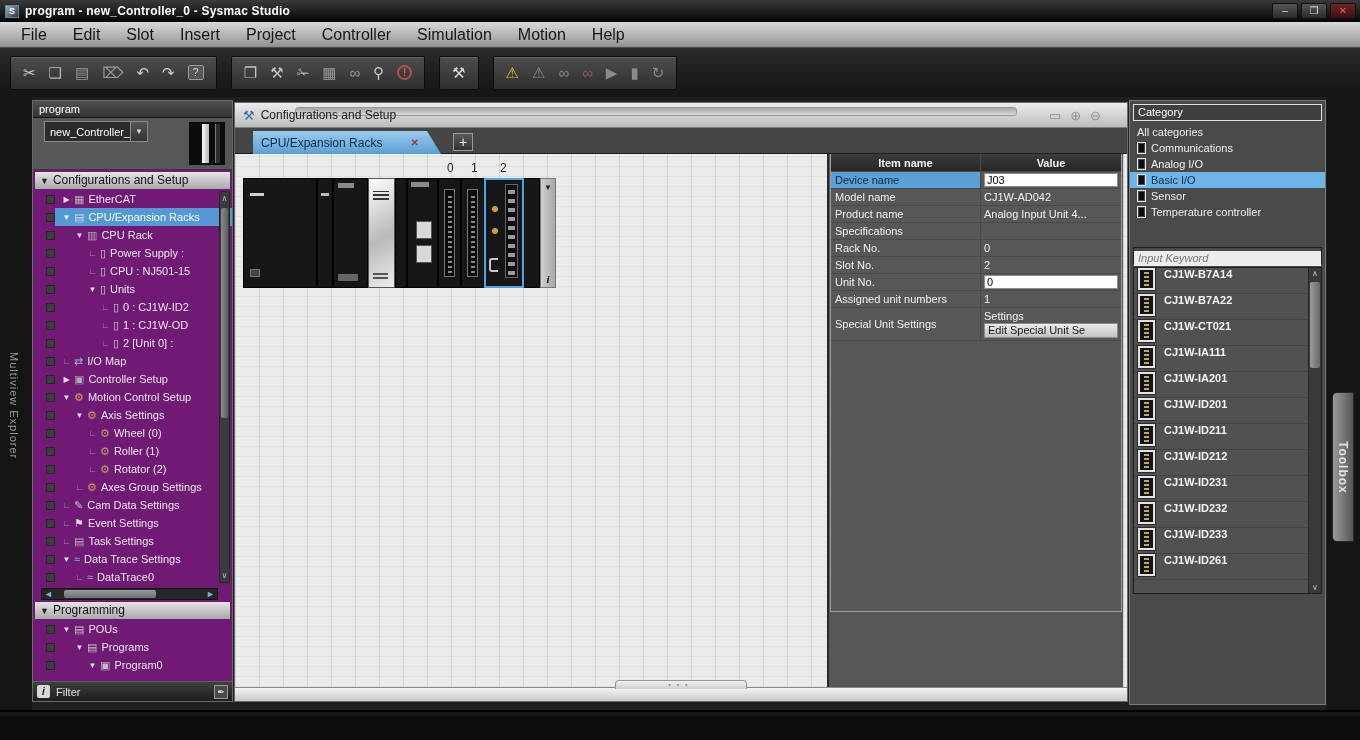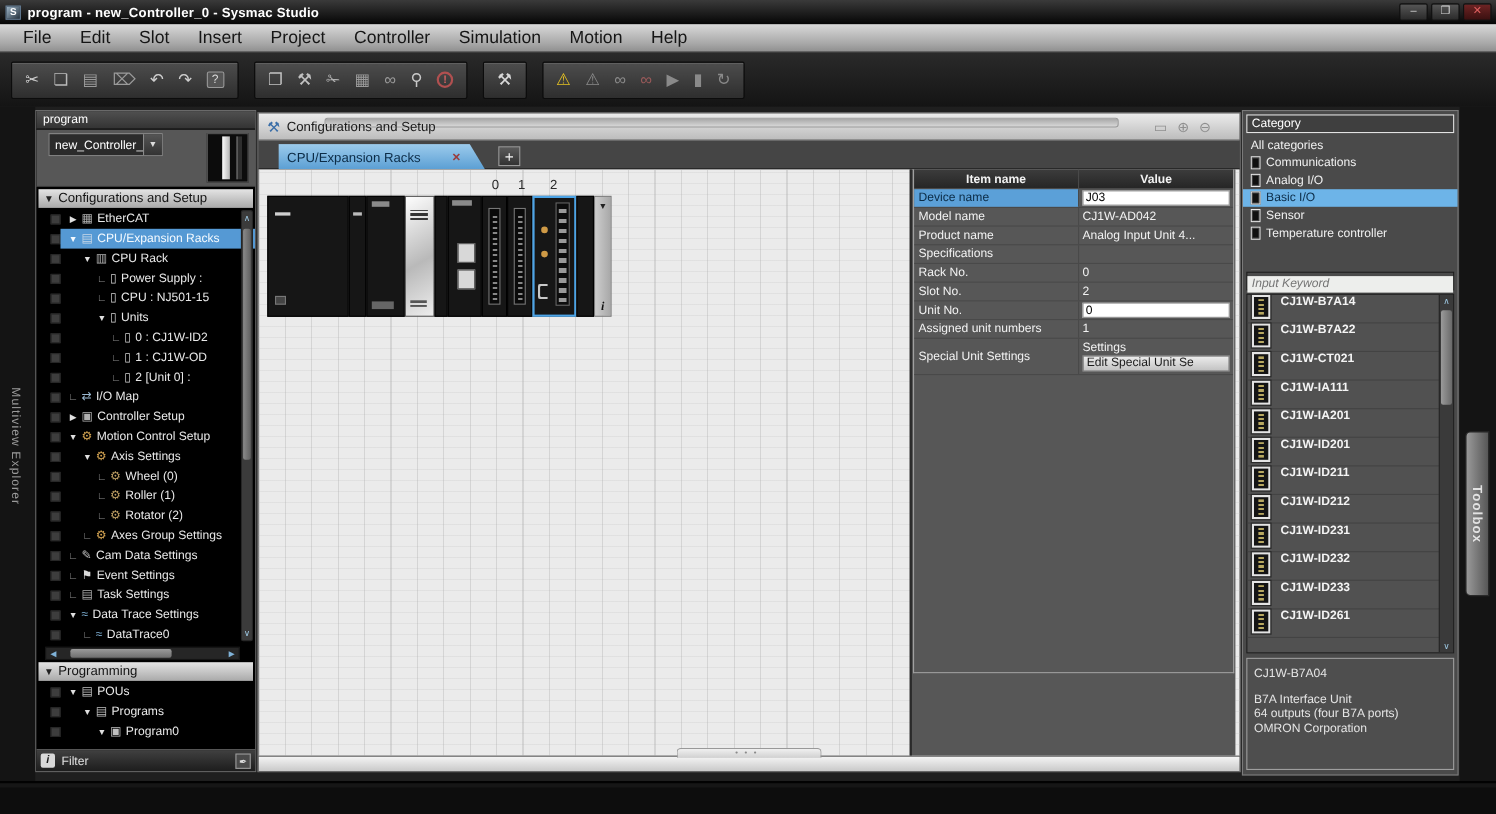--- a/index.html
+++ b/index.html
@@ -25,21 +25,21 @@
   .ticon.boxed{font-size:11px;border:1px solid #999;padding:1px 4px;border-radius:2px;background:#555;}
   .ticon.circled{font-size:10px;border:2px solid #b05050;border-radius:50%;width:15px;height:15px;line-height:11px;text-align:center;font-weight:bold;}
 
   
   .lstrip{position:absolute;left:0;top:97px;bottom:0;width:32px;background:#141414;}
   .lstrip-label{position:absolute;top:255px;left:8px;writing-mode:vertical-rl;color:#9a9a9a;font-size:11px;letter-spacing:1px;}
   .rstrip{position:absolute;right:0;top:97px;bottom:0;width:33px;background:#141414;}
   .rtab{position:absolute;top:295px;right:6px;width:22px;height:150px;background:linear-gradient(90deg,#9a9a9a,#565656);border:1px solid #2a2a2a;border-radius:5px 0 0 5px;display:flex;align-items:center;justify-content:center;writing-mode:vertical-rl;color:#e2e2e2;font-size:12px;font-weight:bold;letter-spacing:1px;}
 
   
-  .lpanel{position:absolute;left:32px;top:100px;width:201px;bottom:38px;background:#000000;border:1px solid #6a6a6a;overflow:hidden;}
+  .lpanel{position:absolute;left:32px;top:100px;width:201px;bottom:38px;background:#701a75;border:1px solid #6a6a6a;overflow:hidden;}
   .lheader{height:17px;background:linear-gradient(#505050,#333);border-bottom:1px solid #141414;color:#fff;font-size:11px;line-height:16px;padding-left:6px;}
   .ctrl-area{height:52px;background:#575757;position:relative;border-bottom:1px solid #3a3a3a;}
   .ctrl-select{position:absolute;left:11px;top:3px;width:104px;height:21px;background:#2b2b2b;border:1px solid #8a8a8a;display:flex;align-items:center;}
   .ctrl-select .lbl{flex:1;color:#fff;font-size:11px;padding-left:5px;white-space:nowrap;overflow:hidden;}
   .ctrl-select .dd{width:17px;height:100%;border-left:1px solid #8a8a8a;background:linear-gradient(#555,#333);color:#ddd;font-size:8px;text-align:center;line-height:19px;}
   .ctrl-thumb{position:absolute;right:6px;top:3px;width:38px;height:45px;background:#0c0c0c;border:1px solid #555;}
   .ctrl-thumb:before{content:"";position:absolute;left:13px;top:2px;bottom:2px;width:7px;background:linear-gradient(90deg,#fdfdfd,#b5b5b5);}
   .ctrl-thumb:after{content:"";position:absolute;right:5px;top:2px;bottom:2px;width:4px;background:#2e2e2e;border-left:1px solid #777;}
 
   .ghead{height:17px;background:linear-gradient(#e4e4e4,#a9a9a9);color:#141414;font-size:12px;line-height:16px;padding-left:5px;margin:2px 2px 1px 2px;white-space:nowrap;overflow:hidden;}
@@ -635,28 +635,20 @@
             <span class="u-icon"></span>
             <span>CJ1W-ID261</span>
           </div>
         </div>
       <div class="u-scroll">
         <span class="vchev" style="top:1px">∧</span>
         <span class="vthumb"></span>
         <span class="vchev" style="bottom:1px">∨</span>
       </div>
     </div>
-    <div class="desc-box">
-      <div class="desc-model">CJ1W-B7A04</div>
-      <div id="desc-lines">
-          <div class="desc-line">B7A Interface Unit</div>
-          <div class="desc-line">64 outputs (four B7A ports)</div>
-          <div class="desc-line">OMRON Corporation</div>
-        </div>
-    </div>
   </div>
 
   <div class="rstrip">
     <div class="rtab">Toolbox</div>
   </div>
 
   <div class="bottombar"></div>
 </div>
 
 </body></html>

